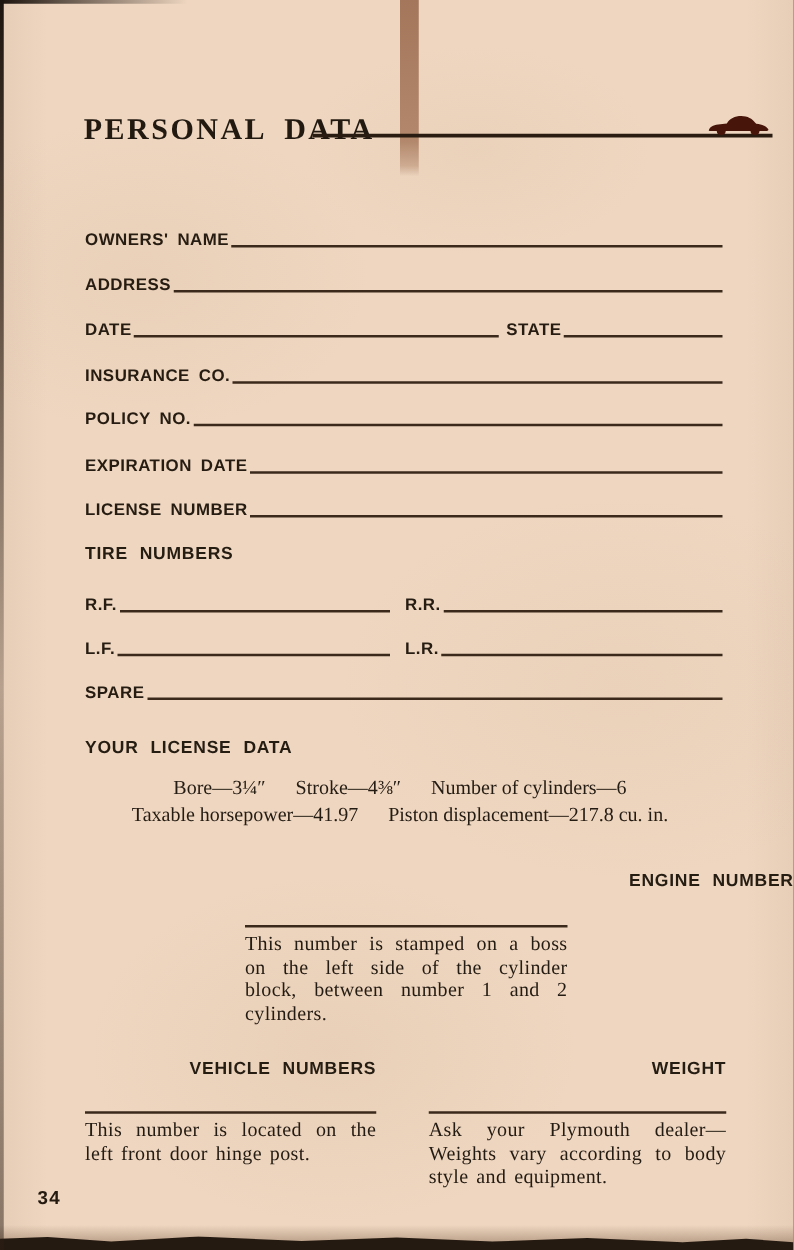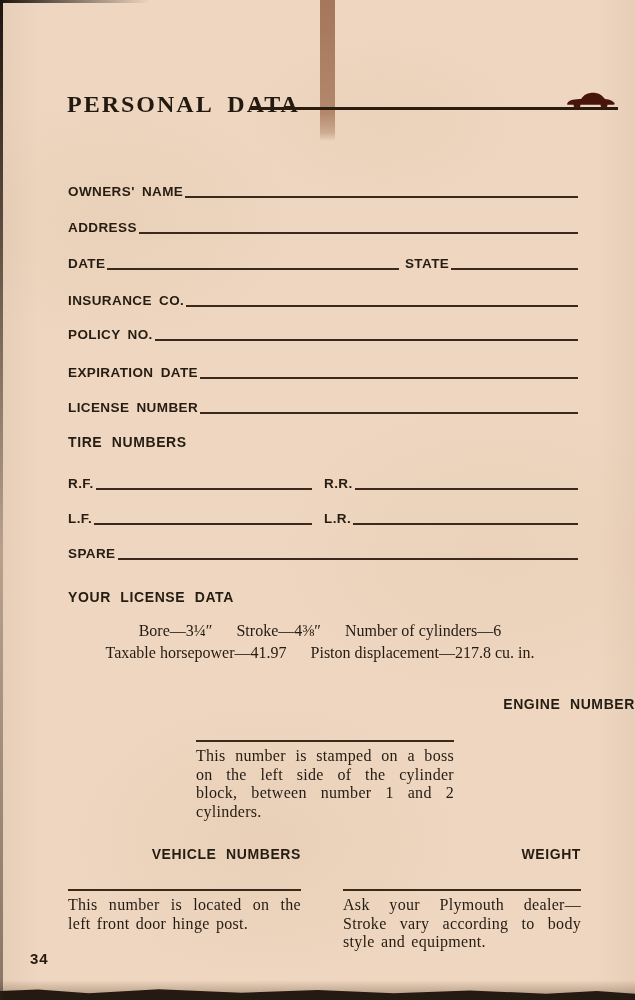--- a/index.html
+++ b/index.html
@@ -152,21 +152,21 @@
   <div class="pararule" style="left:196px;top:740px;width:258px"></div>
   <div class="para" style="left:196px;top:747px;width:258px">This number is stamped on a boss on the left side of the cylinder block, between number 1 and 2 cylinders.</div>
 
   <div class="sec center" style="left:68px;top:846px;width:233px">VEHICLE NUMBERS</div>
   <div class="sec center" style="left:343px;top:846px;width:238px">WEIGHT</div>
 
   <div class="pararule" style="left:68px;top:889px;width:233px"></div>
   <div class="pararule" style="left:343px;top:889px;width:238px"></div>
 
   <div class="para" style="left:68px;top:896px;width:233px">This number is located on the left front door hinge post.</div>
-  <div class="para" style="left:343px;top:896px;width:238px">Ask your Plymouth dealer—Stroke vary according to body style and equipment.</div>
+  <div class="para" style="left:343px;top:896px;width:238px">Ask your Plymouth dealer—Weights vary according to body style and equipment.</div>
 
   <div class="page-num">34</div>
 
   <div class="bottom-shadow"></div>
   <div class="bottom-edge"></div>
   <div class="left-edge"></div>
   <div class="top-edge"></div>
 
 </div>
 

